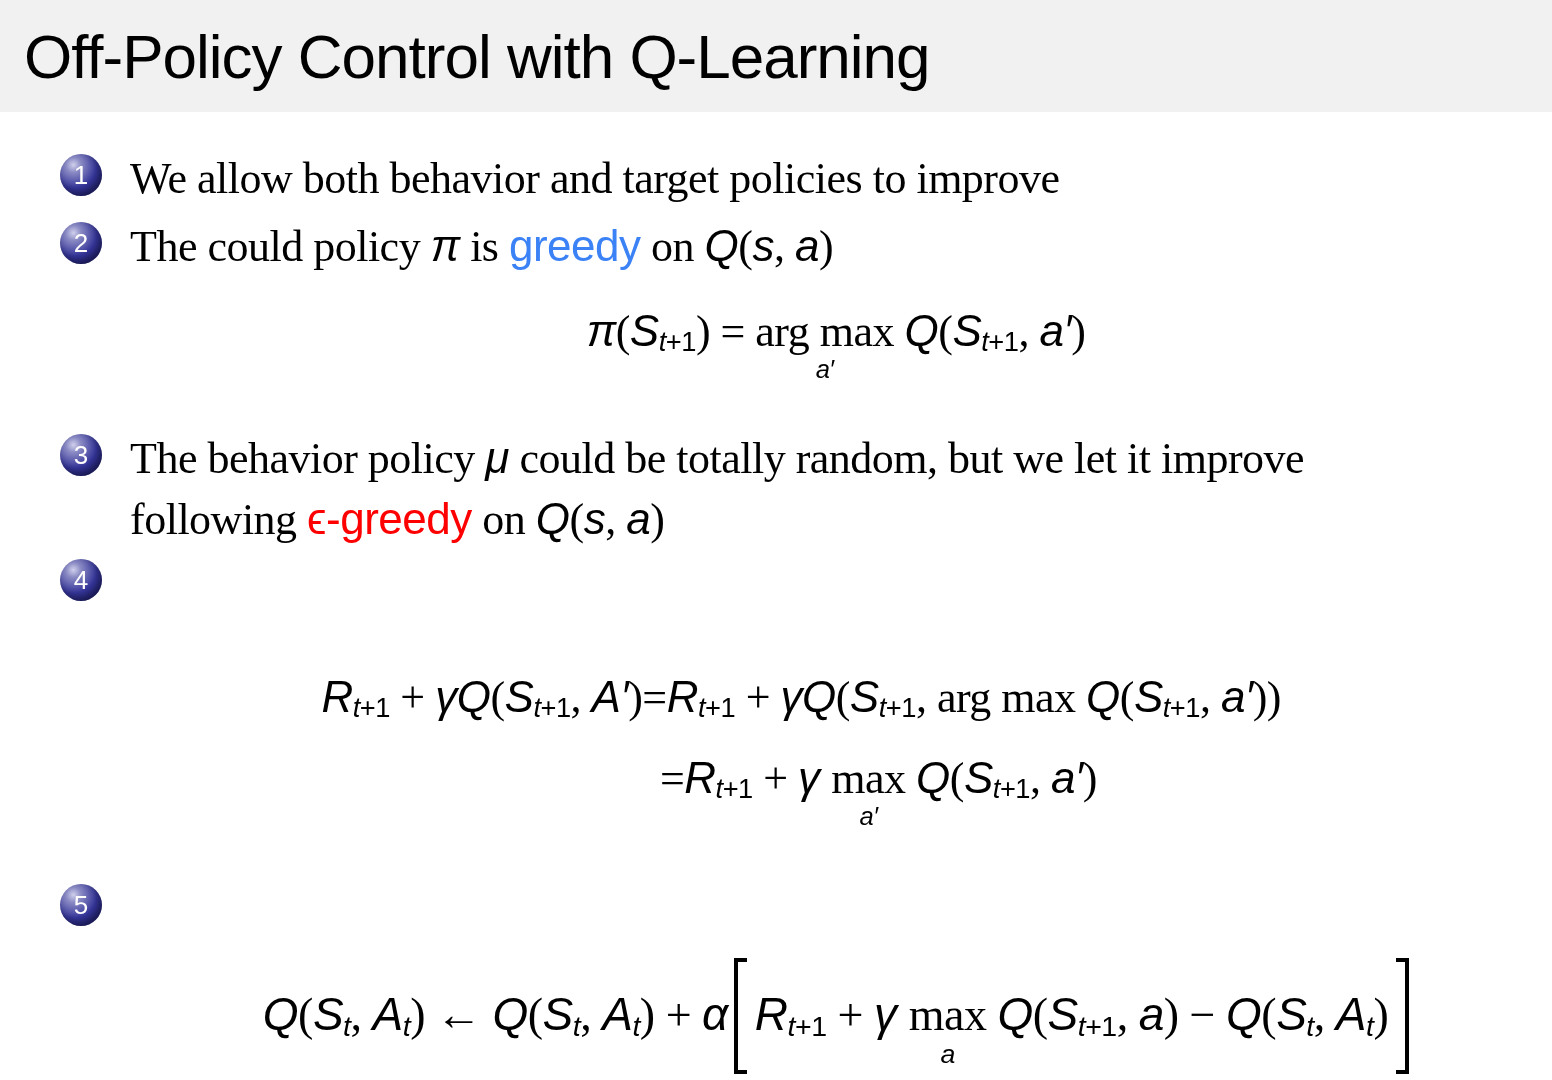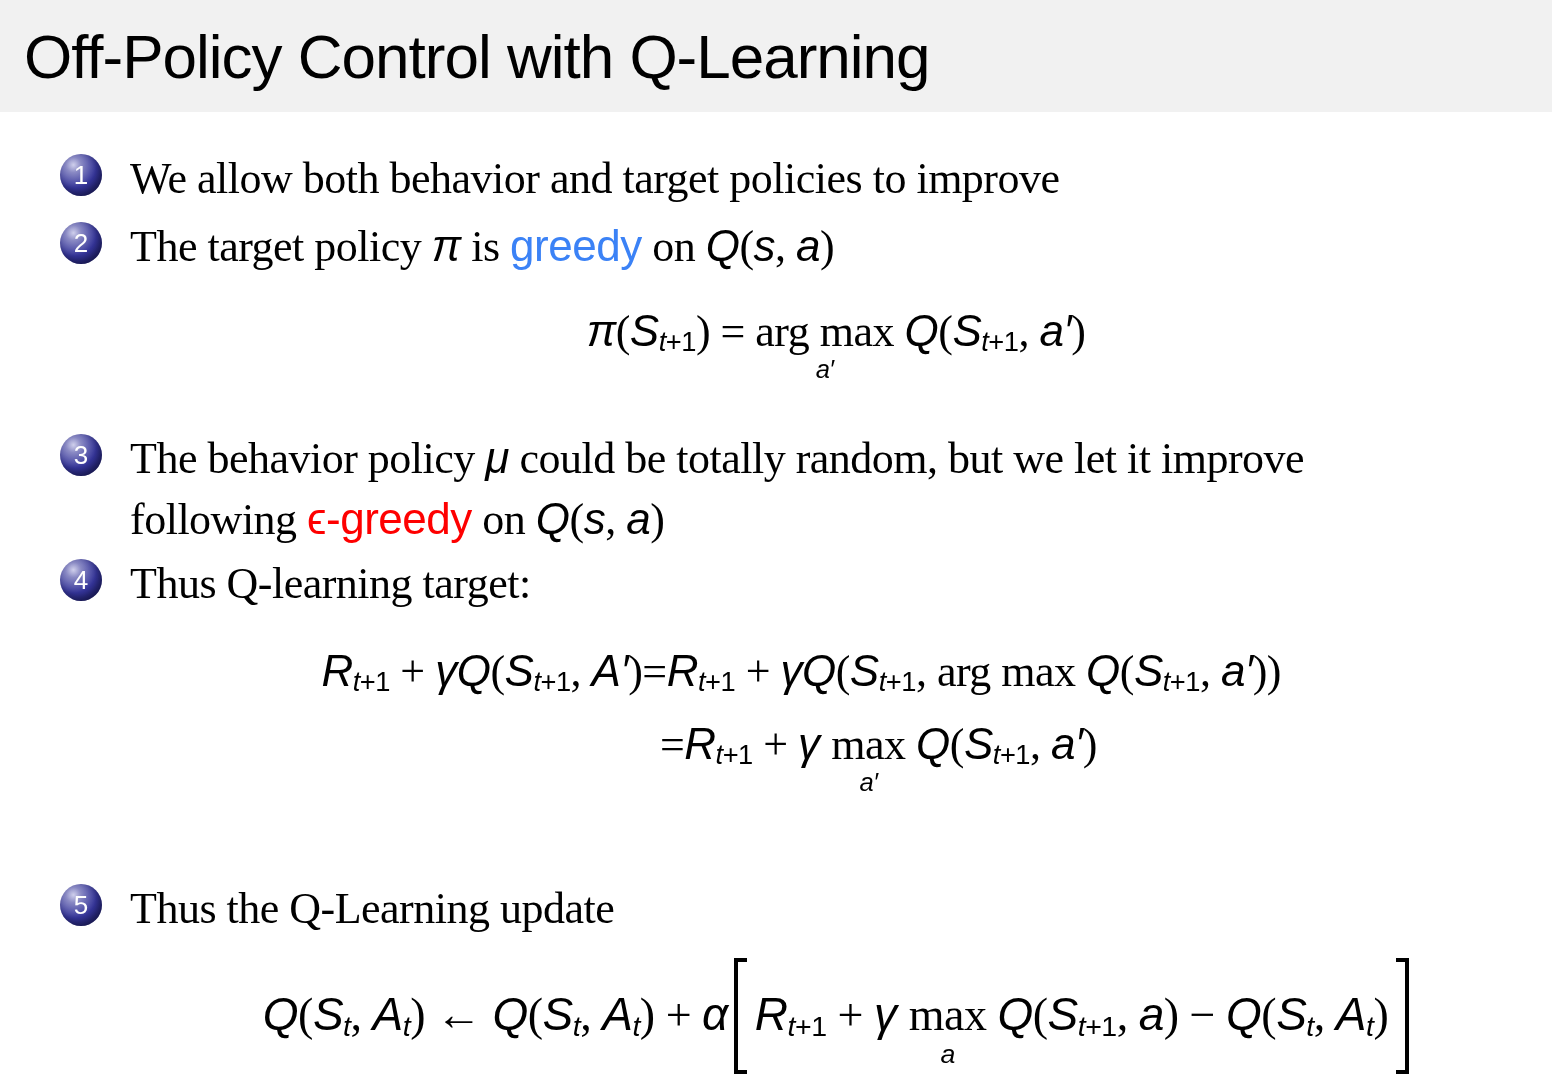--- a/index.html
+++ b/index.html
@@ -54,26 +54,26 @@
     white-space: nowrap;
   }
   .eq {
     position: absolute;
     font-size: 44px;
     letter-spacing: -0.5px;
     line-height: 1.15;
     white-space: nowrap;
   }
   #eq-greedy { left: 60px; top: 306px; width: 1552px; text-align: center; }
-  #eq-target { left: 0; top: 642px; width: 1281px; }
+  #eq-target { left: 0; top: 668px; width: 1281px; }
   #eq-update { left: 60px; top: 958px; width: 1552px; text-align: center; font-size: 46px; }
   .align-row { display: flex; align-items: baseline; line-height: 58px; }
   .align-lhs { width: 660px; text-align: right; }
   .align-rhs { text-align: center; }
-  .row-2 { margin-top: 4px; }
+  .row-2 { margin-top: 12px; }
   
   .seg-n { font-style: normal; font-family: Liberation Serif, serif; }
   .seg-v { font-style: italic; }
   .seg-r { color: #fe0000; }
   .seg-sv, .seg-sn { font-size: 0.62em; vertical-align: -0.2em; }
   .seg-sv { font-style: italic; }
   .munder {
     display: inline-flex;
     flex-direction: column;
     align-items: center;
@@ -109,61 +109,59 @@
     <div class="ball">
       <span>1</span>
     </div>
     <div class="btext"><span class="seg-n">We allow both behavior and target policies to improve</span></div>
   </div>
 
   <div class="bullet" style="top:216px">
     <div class="ball">
       <span>2</span>
     </div>
-    <div class="btext"><span class="seg-n">The target policy </span><span class="seg-v">π</span><span class="seg-n"> is </span><span class="seg-r" style="color: #3b82f6;">greedy</span><span class="seg-n"> on </span><span class="seg-v">Q</span><span class="seg-n">(</span><span class="seg-v">s</span><span class="seg-n">, </span><span class="seg-v">a</span><span class="seg-n">)</span></div>
+    <div class="btext"><span class="seg-n">The could policy </span><span class="seg-v">π</span><span class="seg-n"> is </span><span class="seg-r" style="color: #3b82f6;">greedy</span><span class="seg-n"> on </span><span class="seg-v">Q</span><span class="seg-n">(</span><span class="seg-v">s</span><span class="seg-n">, </span><span class="seg-v">a</span><span class="seg-n">)</span></div>
   </div>
 
   <div class="eq" id="eq-greedy"><span class="seg-v">π</span><span class="seg-n">(</span><span class="seg-v">S</span><span class="seg-sv">t</span><span class="seg-sn">+1</span><span class="seg-n">) = </span><span class="munder">
         <span class="munder-main seg-n">arg max</span>
         <span class="munder-under">a′</span>
       </span><span class="seg-n"> </span><span class="seg-v">Q</span><span class="seg-n">(</span><span class="seg-v">S</span><span class="seg-sv">t</span><span class="seg-sn">+1</span><span class="seg-n">, </span><span class="seg-v">a′</span><span class="seg-n">)</span></div>
 
   <div class="bullet" style="top:428px">
     <div class="ball">
       <span>3</span>
     </div>
     <div class="btext"><span class="seg-n">The behavior policy </span><span class="seg-v">μ</span><span class="seg-n"> could be totally random, but we let it improve</span><br><span class="seg-n">following </span><span class="seg-r" style="color: rgb(254, 0, 0);">ϵ-greedy</span><span class="seg-n"> on </span><span class="seg-v">Q</span><span class="seg-n">(</span><span class="seg-v">s</span><span class="seg-n">, </span><span class="seg-v">a</span><span class="seg-n">)</span></div>
   </div>
 
   <div class="bullet" style="top:553px">
     <div class="ball">
       <span>4</span>
     </div>
-    <div class="btext"><span class="seg-n">Thus Q-learning target:</span></div>
   </div>
 
   <div class="eq" id="eq-target">
     <div class="align-row">
       <span class="align-lhs"><span class="seg-v">R</span><span class="seg-sv">t</span><span class="seg-sn">+1</span><span class="seg-n"> + </span><span class="seg-v">γ</span><span class="seg-v">Q</span><span class="seg-n">(</span><span class="seg-v">S</span><span class="seg-sv">t</span><span class="seg-sn">+1</span><span class="seg-n">, </span><span class="seg-v">A′</span><span class="seg-n">) </span></span>
       <span class="align-rhs"><span class="seg-n">=</span><span class="seg-v">R</span><span class="seg-sv">t</span><span class="seg-sn">+1</span><span class="seg-n"> + </span><span class="seg-v">γ</span><span class="seg-v">Q</span><span class="seg-n">(</span><span class="seg-v">S</span><span class="seg-sv">t</span><span class="seg-sn">+1</span><span class="seg-n">, </span><span class="seg-n">arg max </span><span class="seg-v">Q</span><span class="seg-n">(</span><span class="seg-v">S</span><span class="seg-sv">t</span><span class="seg-sn">+1</span><span class="seg-n">, </span><span class="seg-v">a′</span><span class="seg-n">))</span></span>
     </div>
     <div class="align-row row-2">
       <span class="align-lhs"></span>
       <span class="align-rhs"><span class="seg-n">=</span><span class="seg-v">R</span><span class="seg-sv">t</span><span class="seg-sn">+1</span><span class="seg-n"> + </span><span class="seg-v">γ </span><span class="munder">
             <span class="munder-main seg-n">max</span>
             <span class="munder-under">a′</span>
           </span><span class="seg-n"> </span><span class="seg-v">Q</span><span class="seg-n">(</span><span class="seg-v">S</span><span class="seg-sv">t</span><span class="seg-sn">+1</span><span class="seg-n">, </span><span class="seg-v">a′</span><span class="seg-n">)</span></span>
     </div>
   </div>
 
   <div class="bullet" style="top:878px">
     <div class="ball">
       <span>5</span>
     </div>
-    <div class="btext"><span class="seg-n">Thus the Q-Learning update</span></div>
   </div>
 
   <div class="eq" id="eq-update"><span class="seg-v">Q</span><span class="seg-n">(</span><span class="seg-v">S</span><span class="seg-sv">t</span><span class="seg-n">, </span><span class="seg-v">A</span><span class="seg-sv">t</span><span class="seg-n">) ← </span><span class="seg-v">Q</span><span class="seg-n">(</span><span class="seg-v">S</span><span class="seg-sv">t</span><span class="seg-n">, </span><span class="seg-v">A</span><span class="seg-sv">t</span><span class="seg-n">) + </span><span class="seg-v">α</span><span class="bigbr lb"></span><span class="seg-v">R</span><span class="seg-sv">t</span><span class="seg-sn">+1</span><span class="seg-n"> + </span><span class="seg-v">γ </span><span class="munder">
         <span class="munder-main seg-n">max</span>
         <span class="munder-under">a</span>
       </span><span class="seg-n"> </span><span class="seg-v">Q</span><span class="seg-n">(</span><span class="seg-v">S</span><span class="seg-sv">t</span><span class="seg-sn">+1</span><span class="seg-n">, </span><span class="seg-v">a</span><span class="seg-n">) − </span><span class="seg-v">Q</span><span class="seg-n">(</span><span class="seg-v">S</span><span class="seg-sv">t</span><span class="seg-n">, </span><span class="seg-v">A</span><span class="seg-sv">t</span><span class="seg-n">)</span><span class="bigbr rb"></span></div>
 
 </div>
 
 </body></html>

